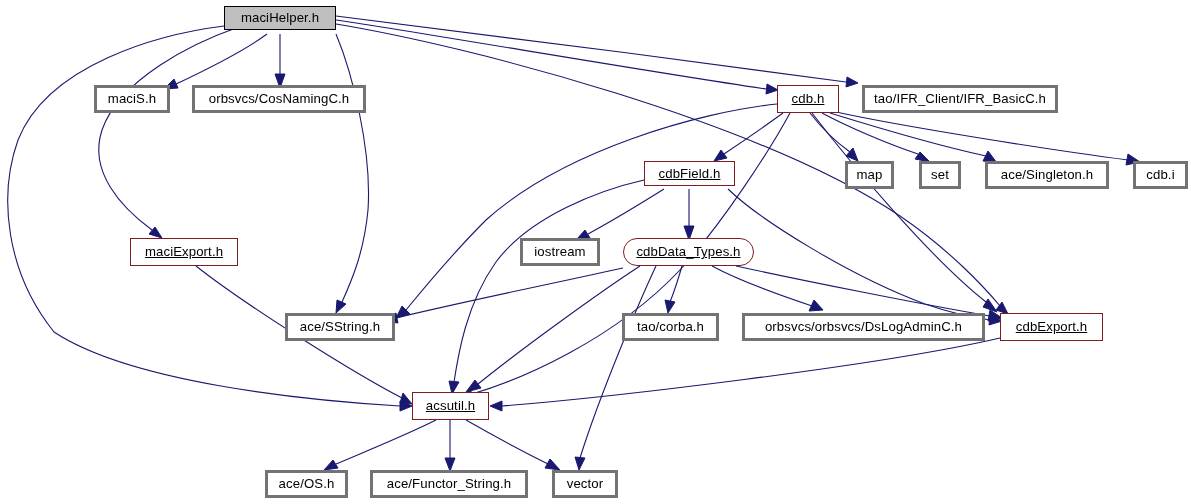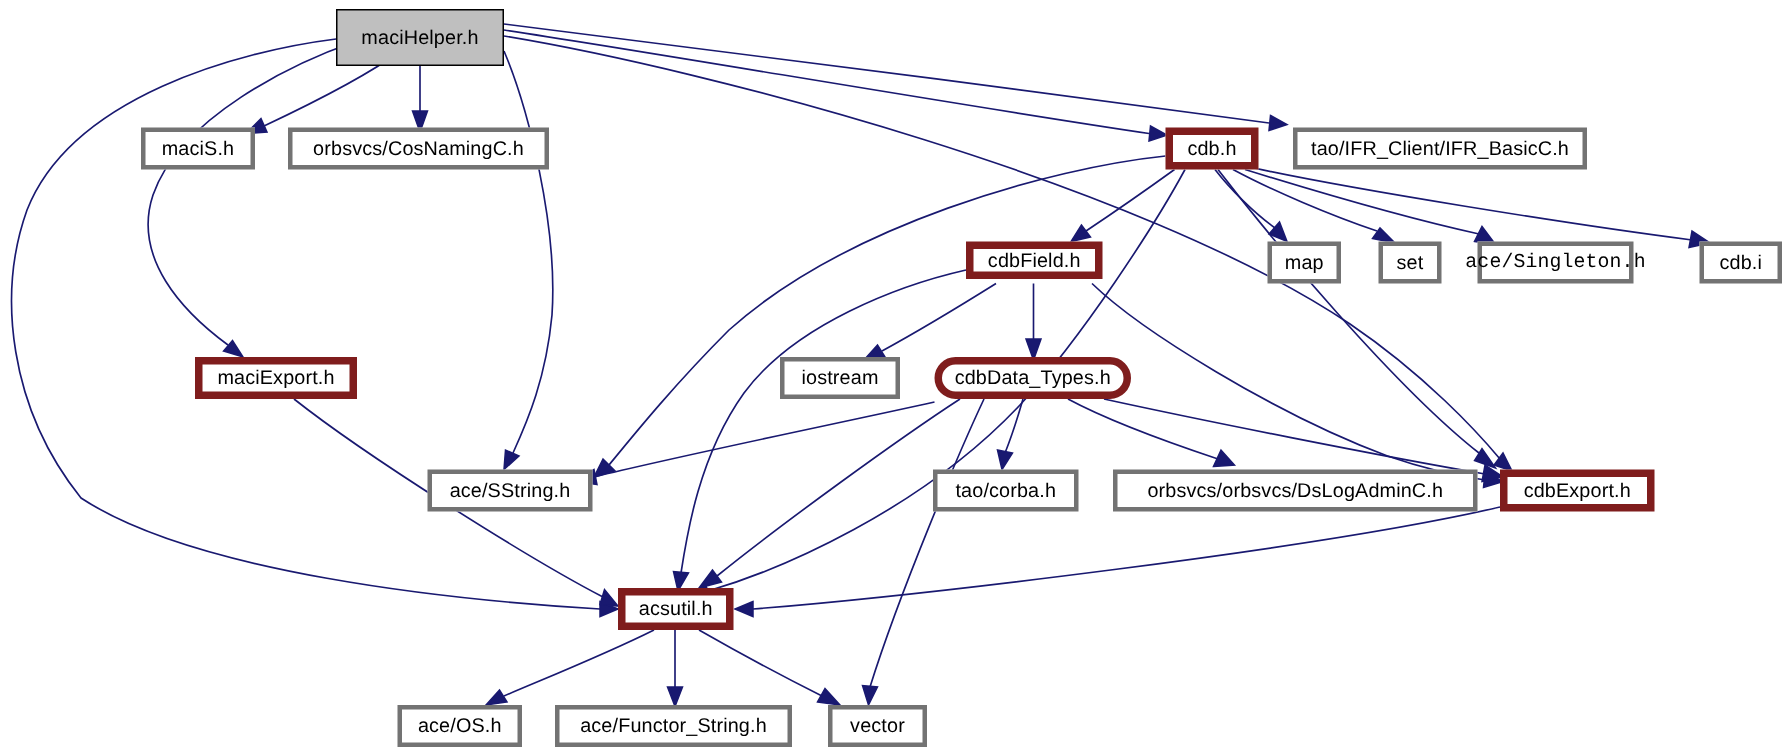--- a/index.html
+++ b/index.html
@@ -40,21 +40,22 @@
     justify-content: center;
     background: #ffffff;
     border: 3px solid #737373;
     color: #000000;
     font-size: 13.2px;
     line-height: 1;
     white-space: nowrap;
     letter-spacing: 0.1px;
   }
   .graph-node.solid-border {
-    border: 5px solid #7f1d1d;
+    border: 1px solid #7f1d1d;
+    text-decoration: underline;
   }
   .graph-node.highlight {
     background: #bfbfbf;
     border: 1px solid #000000;
   }
   .node-label {
     pointer-events: none;
   }
 </style>
 </head>
@@ -215,21 +216,21 @@
     </g>
 
     <g>
       <path class="edge-path" d="M466,420 C494,436 524,452 548,464"></path>
       <polygon class="arrow-head" points="545,468 560,470 550,459"></polygon>
     </g>
 
   </svg>
 
   <div id="nodes-layer">
-      <div class="graph-node highlight" style="left: 224px; top: 6px; width: 112px; height: 38px; text-align: right;">
+      <div class="graph-node highlight" style="left: 224px; top: 6px; width: 112px; height: 24px; text-align: right;">
         <span class="node-label">maciHelper.h</span>
       </div>
       <div class="graph-node" style="left: 94px; top: 85px; width: 76px; height: 28px;">
         <span class="node-label">maciS.h</span>
       </div>
       <div class="graph-node" style="left: 192px; top: 85px; width: 174px; height: 28px;">
         <span class="node-label">orbsvcs/CosNamingC.h</span>
       </div>
       <div class="graph-node solid-border" style="left: 777px; top: 85px; width: 62px; height: 28px;">
         <span class="node-label">cdb.h</span>
@@ -239,21 +240,21 @@
       </div>
       <div class="graph-node solid-border" style="left: 644px; top: 161px; width: 91px; height: 25px;">
         <span class="node-label">cdbField.h</span>
       </div>
       <div class="graph-node" style="left: 845px; top: 161px; width: 49px; height: 28px;">
         <span class="node-label">map</span>
       </div>
       <div class="graph-node" style="left: 919px; top: 161px; width: 42px; height: 28px;">
         <span class="node-label">set</span>
       </div>
-      <div class="graph-node" style="left: 985px; top: 161px; width: 104px; height: 28px; font-family: Liberation Mono, monospace;">
+      <div class="graph-node" style="left: 985px; top: 161px; width: 124px; height: 28px;">
         <span class="node-label">ace/Singleton.h</span>
       </div>
       <div class="graph-node" style="left: 1133px; top: 161px; width: 55px; height: 28px;">
         <span class="node-label">cdb.i</span>
       </div>
       <div class="graph-node solid-border" style="left: 130px; top: 238px; width: 108px; height: 28px;">
         <span class="node-label">maciExport.h</span>
       </div>
       <div class="graph-node" style="left: 520px; top: 238px; width: 80px; height: 28px;">
         <span class="node-label">iostream</span>

